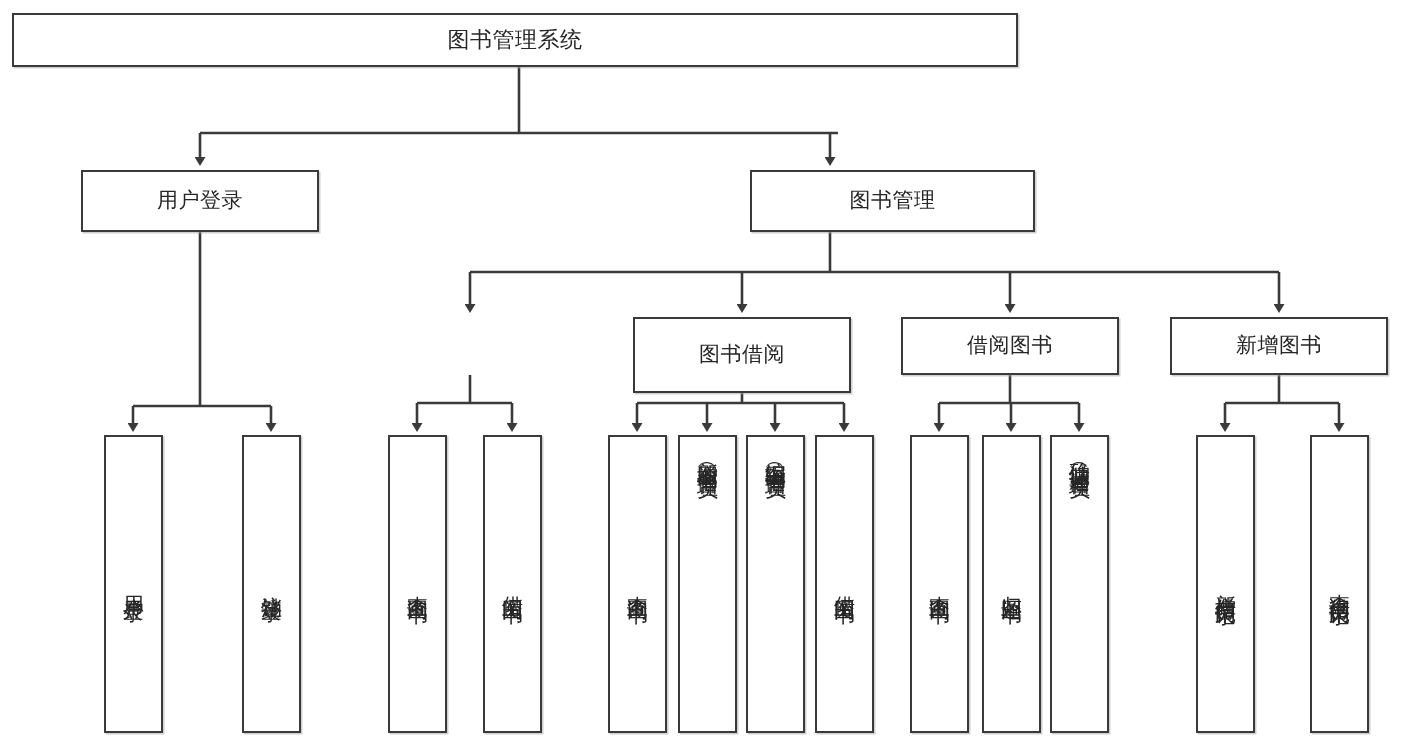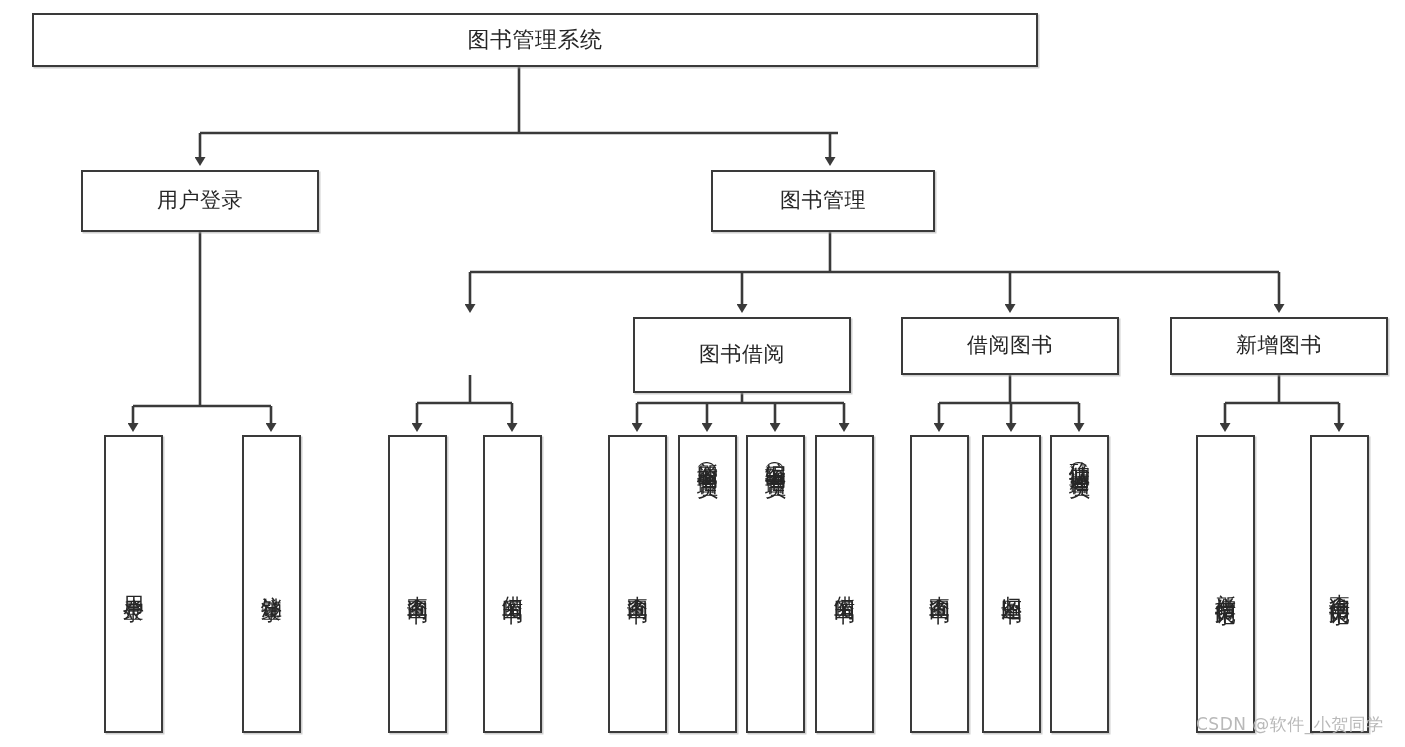--- a/index.html
+++ b/index.html
@@ -126,28 +126,28 @@
       <path d="M1011,403 L1011,424" marker-end="url(#arrow)"></path>
       <path d="M1079,403 L1079,424" marker-end="url(#arrow)"></path>
 
       <path d="M1279,375 L1279,403"></path>
       <path d="M1225,403 L1339,403"></path>
       <path d="M1225,403 L1225,424" marker-end="url(#arrow)"></path>
       <path d="M1339,403 L1339,424" marker-end="url(#arrow)"></path>
     </g>
   </svg>
 
-  <div class="node h root" style="left:32px; top:13px; width:1006px; height:54px;">
+  <div class="node h root" style="left:12px; top:13px; width:1006px; height:54px;">
     <span class="node-label">图书管理系统</span>
   </div>
 
   <div class="node h" style="left:81px; top:170px; width:238px; height:62px;">
     <span class="node-label">用户登录</span>
   </div>
-  <div class="node h" style="left:711px; top:170px; width:224px; height:62px;">
+  <div class="node h" style="left:750px; top:170px; width:285px; height:62px;">
     <span class="node-label">图书管理</span>
   </div>
 
   <div class="node h" style="left:633px; top:317px; width:218px; height:76px;">
     <span class="node-label">图书借阅</span>
   </div>
   <div class="node h" style="left:901px; top:317px; width:218px; height:58px;">
     <span class="node-label">借阅图书</span>
   </div>
   <div class="node h" style="left:1170px; top:317px; width:218px; height:58px;">
@@ -187,15 +187,14 @@
   <div class="node v" style="left:1050px; top:435px; width:59px; height:298px;">
     <span class="node-label">确认归还（管理员）</span>
   </div>
   <div class="node v midtext" style="left:1196px; top:435px; width:59px; height:298px;">
     <span class="node-label">新增借阅记录</span>
   </div>
   <div class="node v midtext" style="left:1310px; top:435px; width:59px; height:298px;">
     <span class="node-label">查询借阅记录</span>
   </div>
 
-  <div class="watermark" style="left:1196px; top:713px;">CSDN @软件_小贺同学</div>
 
 </div>
 
 </body></html>

